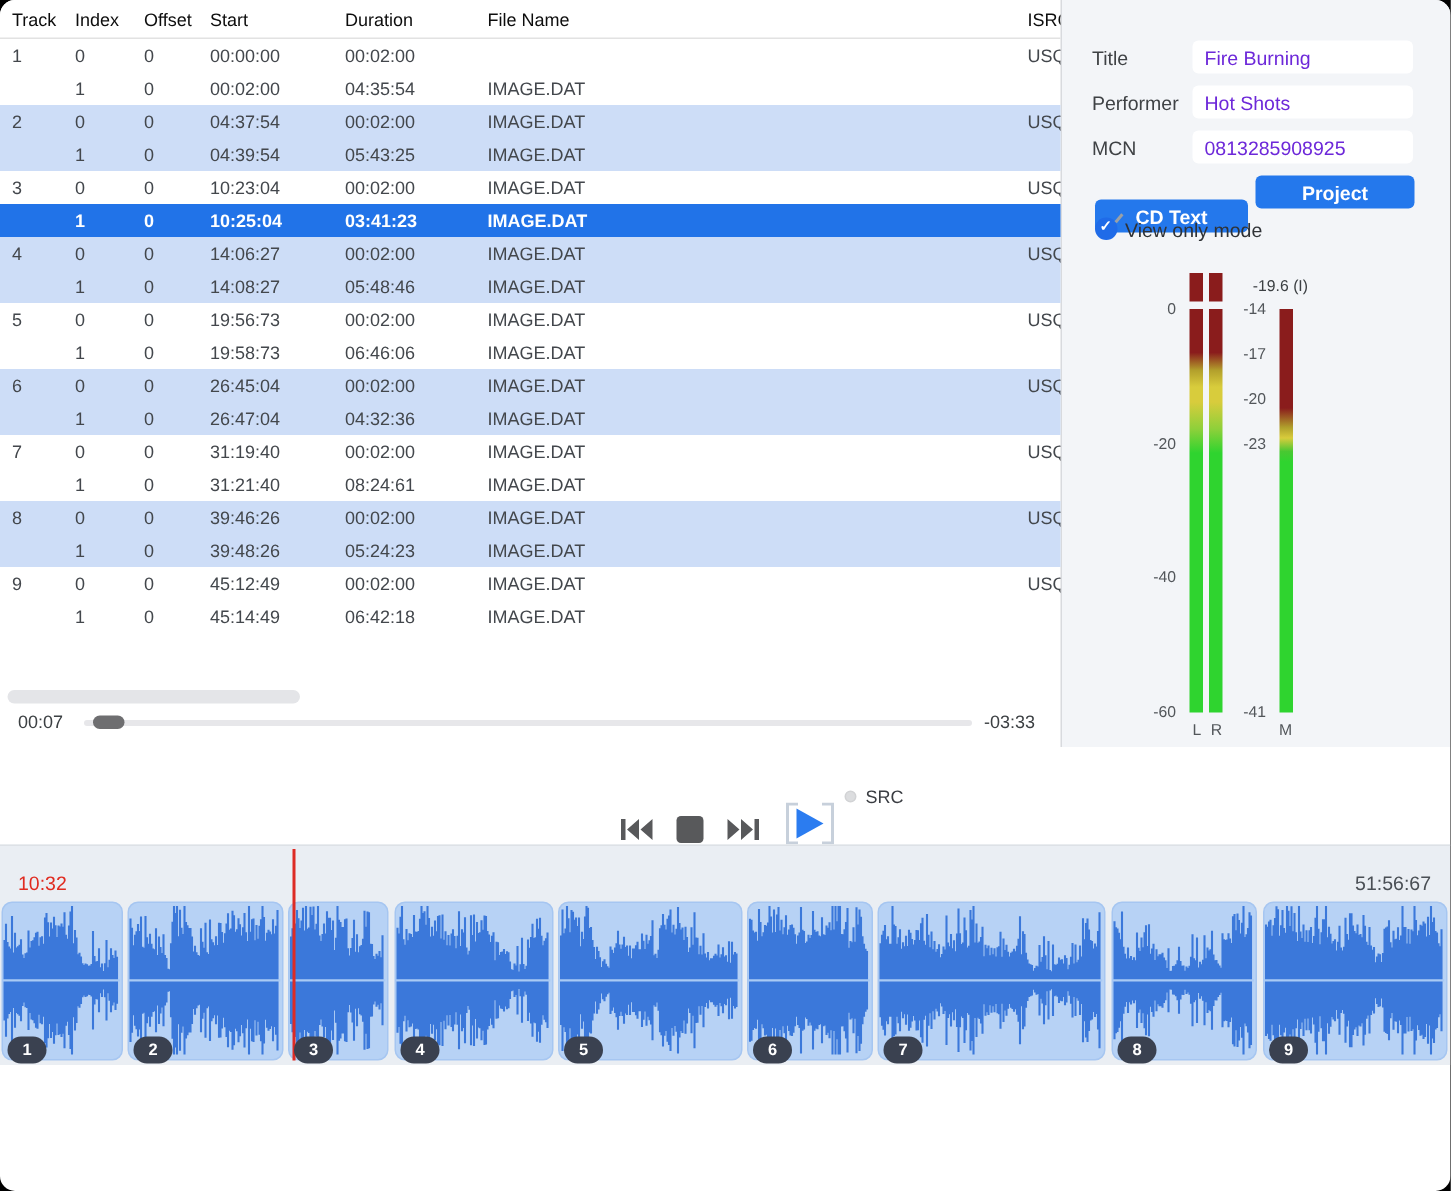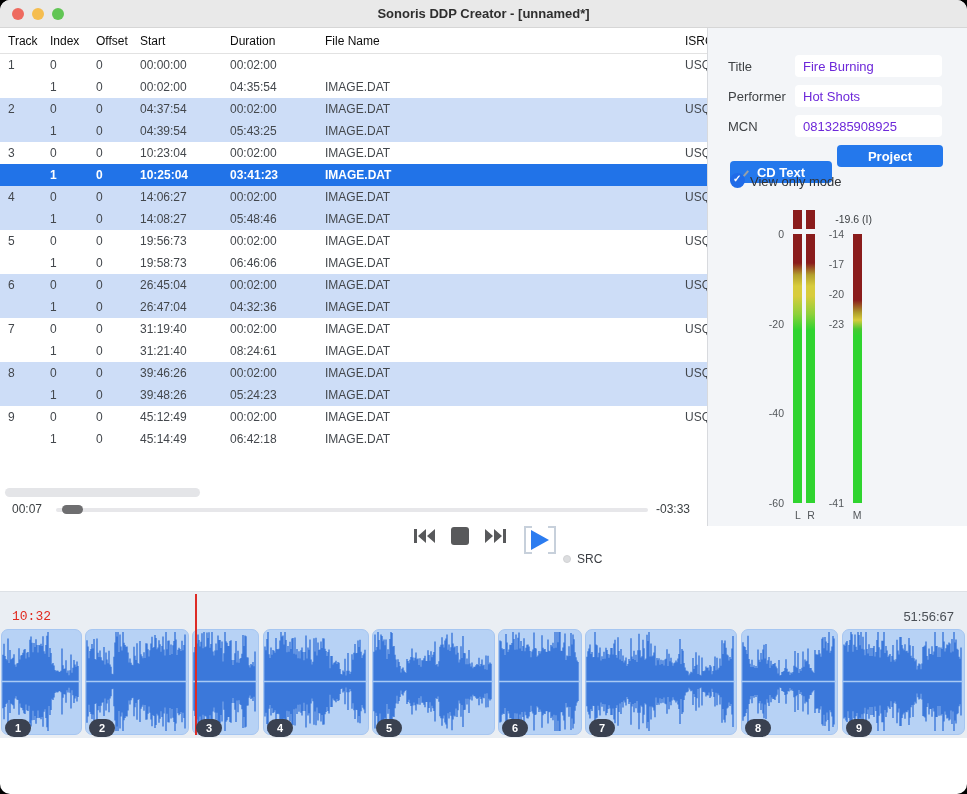--- a/index.html
+++ b/index.html
@@ -49,50 +49,44 @@
   
   .mcap{position:absolute;top:182px;width:9px;height:19px;background:#8a1c1c;}
   .mbar{position:absolute;top:206px;width:9px;height:269px;}
   .mbar.lr{background:linear-gradient(to bottom,#8a1c1c 0px,#8a1c1c 29px,#b3a02c 41px,#d8cc3c 52px,#d8cc3c 62px,#8ed03a 80px,#2fd42f 96px,#2fd42f 100%);}
   .mbar.m{background:linear-gradient(to bottom,#8a1c1c 0px,#8a1c1c 66px,#b0a02c 79px,#d8cc3c 86px,#49c832 95px,#2fd42f 102px,#2fd42f 100%);}
   .mscale{position:absolute;top:206px;width:42px;height:269px;}
   .mscale .mlabel{position:absolute;right:4px;font-size:10.5px;color:#52565a;}
   .mreadout{position:absolute;left:110px;top:185px;width:54px;text-align:right;font-size:10.5px;color:#3c4043;}
   .mch{position:absolute;top:481px;width:14px;text-align:center;font-size:10.5px;color:#52565a;}
   
-  .transport{height:65px;background:#fff;position:relative;display:flex;align-items:flex-start;justify-content:center;gap:13px;}
+  .transport{height:65px;background:#fff;position:relative;display:flex;align-items:flex-end;justify-content:center;gap:13px;}
   .tbtn{background:none;border:none;padding:0;cursor:pointer;display:flex;align-items:center;}
   .src{position:absolute;left:563px;top:0;height:65px;display:flex;align-items:center;gap:6px;}
   .srcled{width:8px;height:8px;border-radius:50%;background:#dcddDF;border:1px solid #d2d3d5;}
   .srclabel{font-size:12px;color:#3a3d42;}
   
   .wavepanel{height:147px;background:#eaeef3;border-top:1px solid #dde1e6;position:relative;}
-  .wavetime-l{position:absolute;left:12px;top:17px;font-size:13px;color:#e02b20;font-family:Liberation Mono, monospace;}
+  .wavetime-l{position:absolute;left:12px;top:17px;font-size:13px;color:#e02b20;}
   .wavetime-r{position:absolute;right:13px;top:17px;font-size:13px;color:#4a4f55;}
   .wtrackrow{position:absolute;left:0;top:37px;right:0;height:106px;}
   .wseg{position:absolute;top:0;height:106px;background:#b7d2f5;border:1.5px solid #a6c6f1;border-radius:7px;overflow:hidden;}
   .wseg svg{display:block;}
   .wbadge{position:absolute;top:127px;height:18px;line-height:18px;padding:0 10px;border-radius:9px;
     background:#3a4150;color:#fff;font-size:11px;font-weight:700;z-index:6;}
   .playhead{position:absolute;left:195px;top:2px;width:2px;height:141px;background:#dd2b25;z-index:5;}
   
   .statusbar{height:32px;background:#e9edf1;}
   .statusbar span{display:inline-block;margin-left:15px;line-height:30px;font-size:13px;color:#5c6063;}
 </style>
 </head>
 <body>
 
 <div class="window">
 
-  <div class="titlebar">
-    <span class="tl red"></span>
-    <span class="tl yellow"></span>
-    <span class="tl green"></span>
-    <div class="wtitle">Sonoris DDP Creator - [unnamed*]</div>
-  </div>
 
 
   <div class="mainrow">
 
     <div class="leftpane">
       <div class="thead">
           <div class="hcell">Track</div>
           <div class="hcell">Index</div>
           <div class="hcell">Offset</div>
           <div class="hcell">Start</div>

